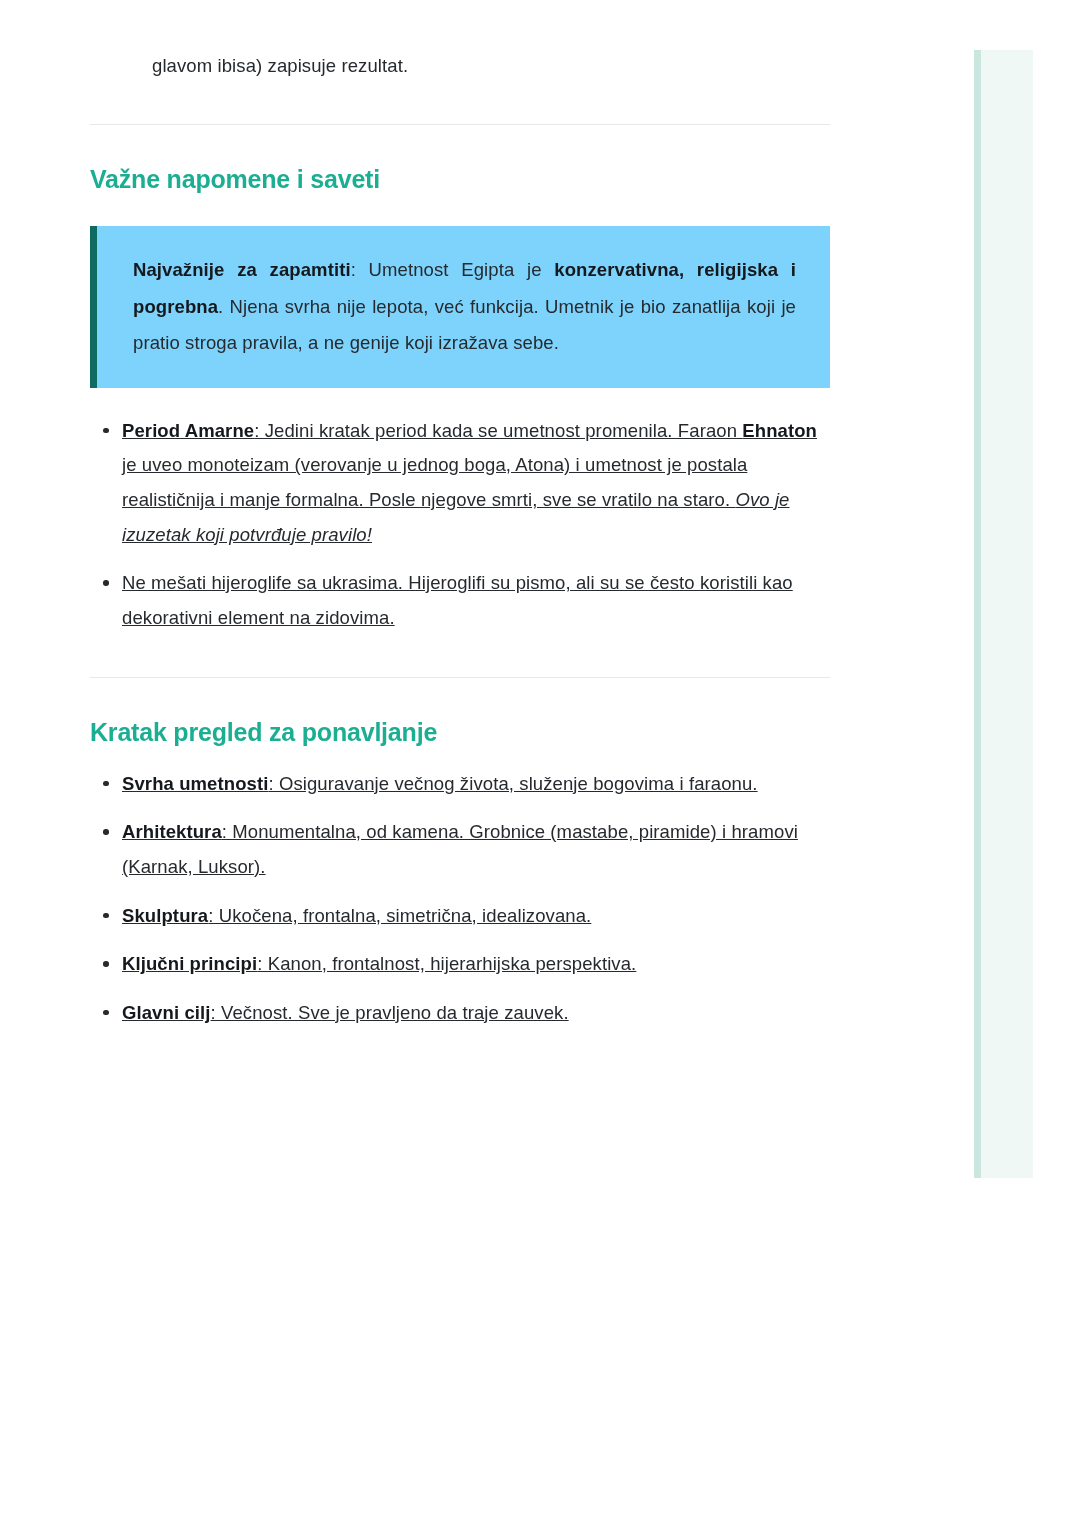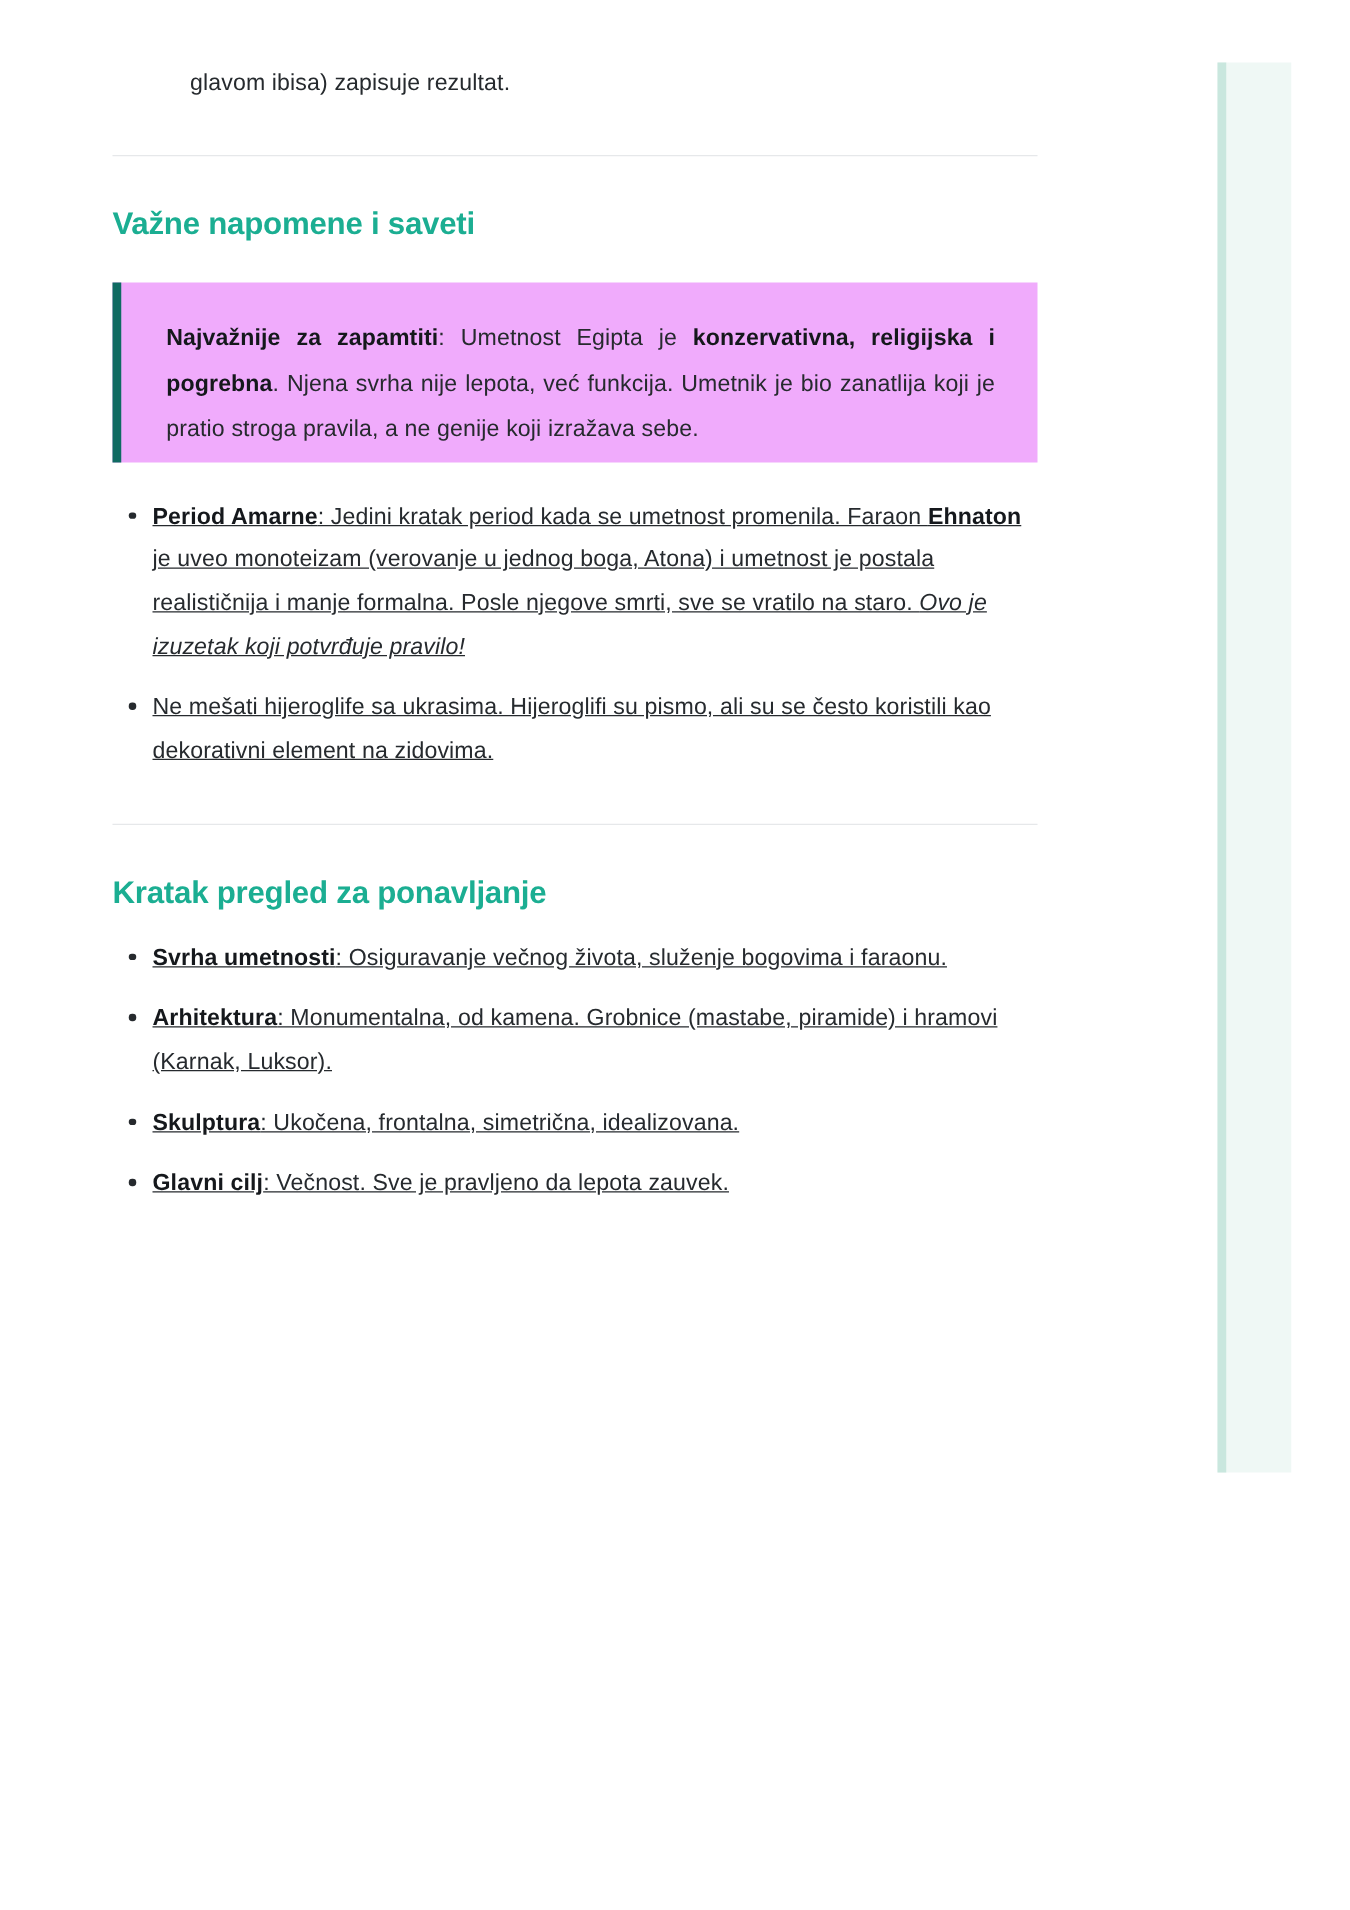--- a/index.html
+++ b/index.html
@@ -69,23 +69,23 @@
     color: #1BAE92;
     margin: 38px 0 0 0;
     letter-spacing: -0.2px;
   }
 
   
   .callout {
     margin-top: 30px;
     width: 740px;
     box-sizing: border-box;
-    background: #f0abfc;
+    background: #7dd3fc;
     border-left: 7px solid #0F6B62;
-    padding: 26px 34px 8px 36px;
+    padding: 26px 34px 26px 36px;
   }
   .callout p {
     margin: 0;
     font-size: 18.5px;
     line-height: 1.98;
     color: #262a2e;
     text-align: justify;
     text-justify: inter-word;
     letter-spacing: 0.1px;
   }
@@ -175,19 +175,20 @@
     <h2 class="section-heading">Kratak pregled za ponavljanje</h2>
 
     <ul class="bullets tight">
       <li class="w-svrha"><b>Svrha umetnosti</b><span>: Osiguravanje večnog života, služenje bogovima i faraonu.</span></li>
 
       <li class="w-arh"><b>Arhitektura</b><span>: Monumentalna, od kamena. Grobnice (mastabe, piramide) i hramovi (Karnak, Luksor).</span></li>
 
       <li><b>Skulptura</b><span>: Ukočena, frontalna, simetrična, idealizovana.</span></li>
 
 
+      <li><b>Ključni principi</b><span>: Kanon, frontalnost, hijerarhijska perspektiva.</span></li>
 
-      <li><b>Glavni cilj</b><span>: Večnost. Sve je pravljeno da lepota zauvek.</span></li>
+      <li><b>Glavni cilj</b><span>: Večnost. Sve je pravljeno da traje zauvek.</span></li>
     </ul>
 
   </div>
 
 </div>
 
 </body></html>

